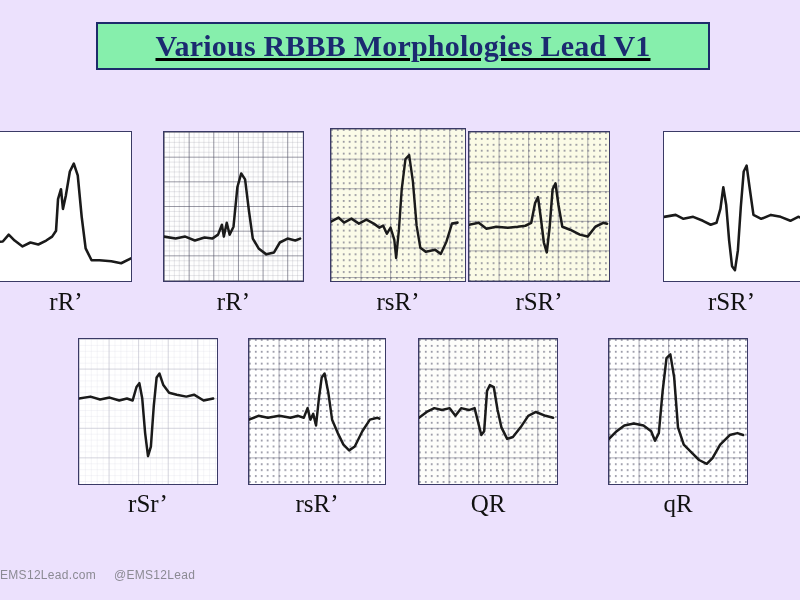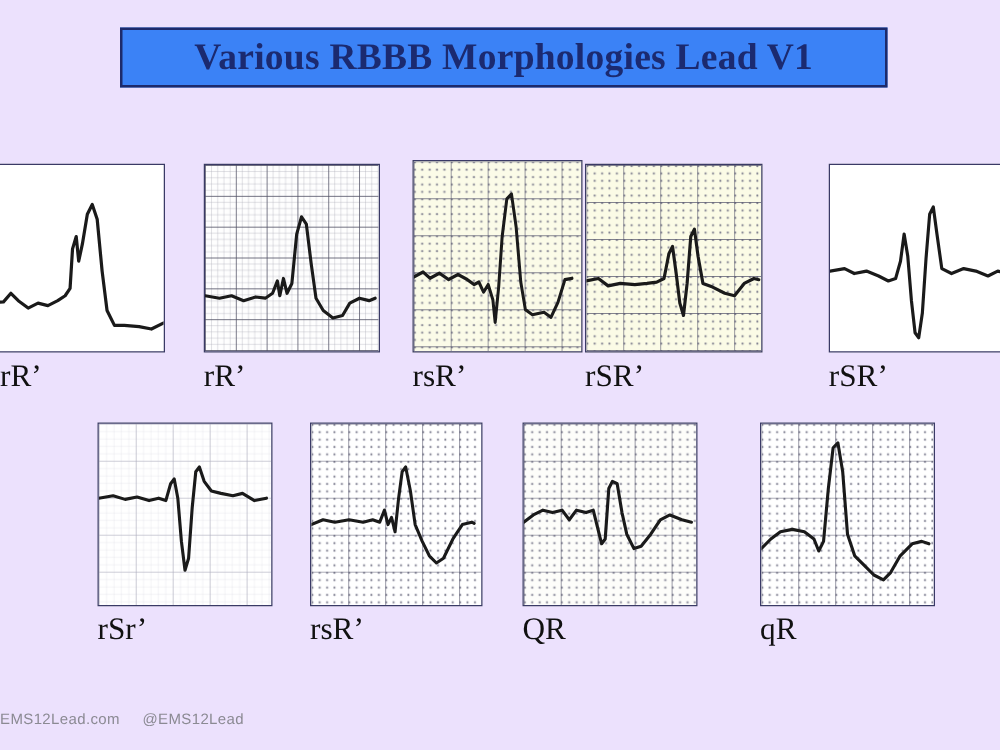--- a/index.html
+++ b/index.html
@@ -49,21 +49,21 @@
   }
   .ecg-panel svg {
     display: block;
     width: 100%;
     height: 100%;
   }
 
   
   .panel-label {
     position: absolute;
-    text-align: left;
+    text-align: center;
     font-family: "Liberation Serif", serif;
     font-size: 25px;
     color: #111111;
     white-space: nowrap;
   }
 
   
   #footer {
     position: absolute;
     left: 0;
@@ -73,21 +73,21 @@
     font-family: "Liberation Sans", sans-serif;
     font-size: 12px;
     color: #8b8a93;
     letter-spacing: 0.3px;
   }
   #footer .gap { display: inline-block; width: 18px; }
 </style>
 </head>
 <body style="width: 800px; height: 600px; background: rgb(236, 225, 253);">
 
-<div id="title-box" style="background: #3b82f6; border-color: rgb(29, 42, 107);">
+<div id="title-box" style="background: #86efac; border-color: rgb(29, 42, 107); text-decoration: underline;">
   <span id="title-text" style="color: rgb(27, 42, 112);">Various RBBB Morphologies Lead V1</span>
 </div>
 
 <div id="panels-layer">
     <div class="ecg-panel" style="left: -12px; top: 131px; width: 144px; height: 151px; background: rgb(255, 255, 255);">
     <svg viewBox="0 0 144 151" preserveAspectRatio="none">
 
       <path d="M 0,112 L 14,111 L 20,104 L 26,110 L 34,116 L 42,112 L 50,114 L 58,110 L 64,106 L 68,100 L 70,68 L 73,58 L 75,78 L 78,64 L 82,40 L 86,32 L 90,44 L 94,86 L 98,118 L 104,130 L 112,130 L 124,131 L 134,133 L 144,128" fill="none" stroke="#1a1a1a" stroke-width="2.6" stroke-linecap="round" stroke-linejoin="round" transform="scale(1,1)"></path>
     </svg>
     </div>

